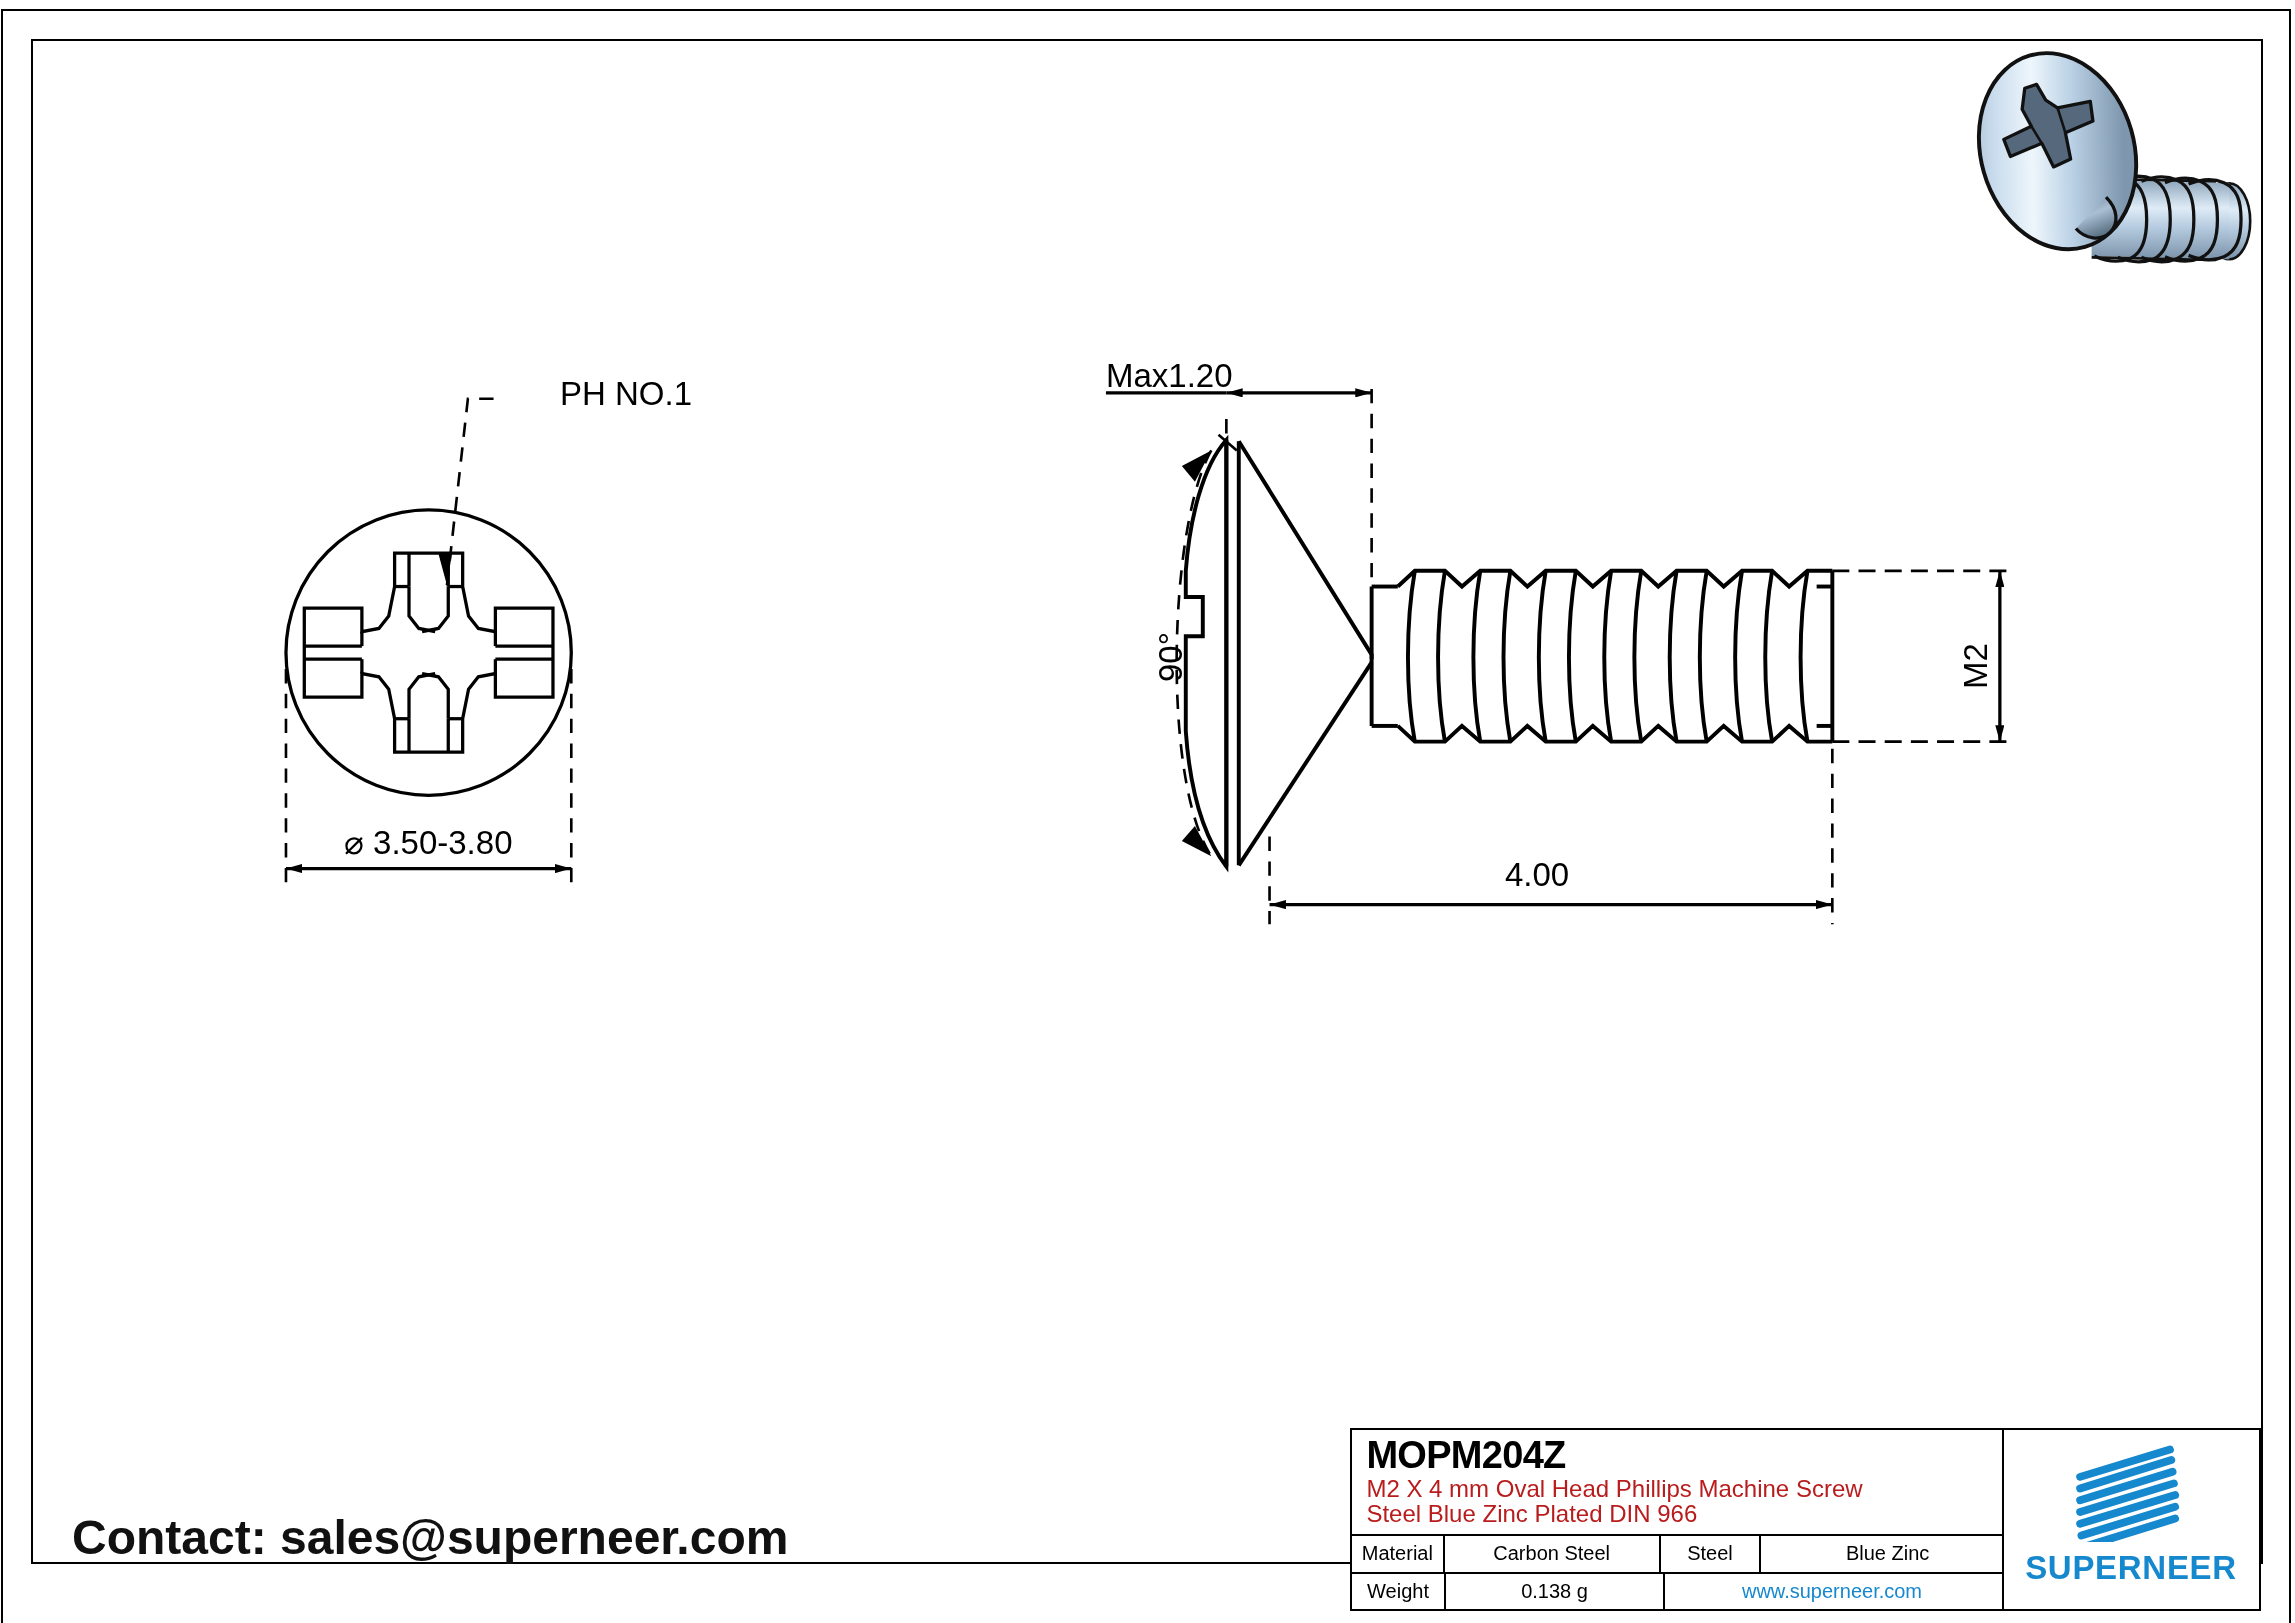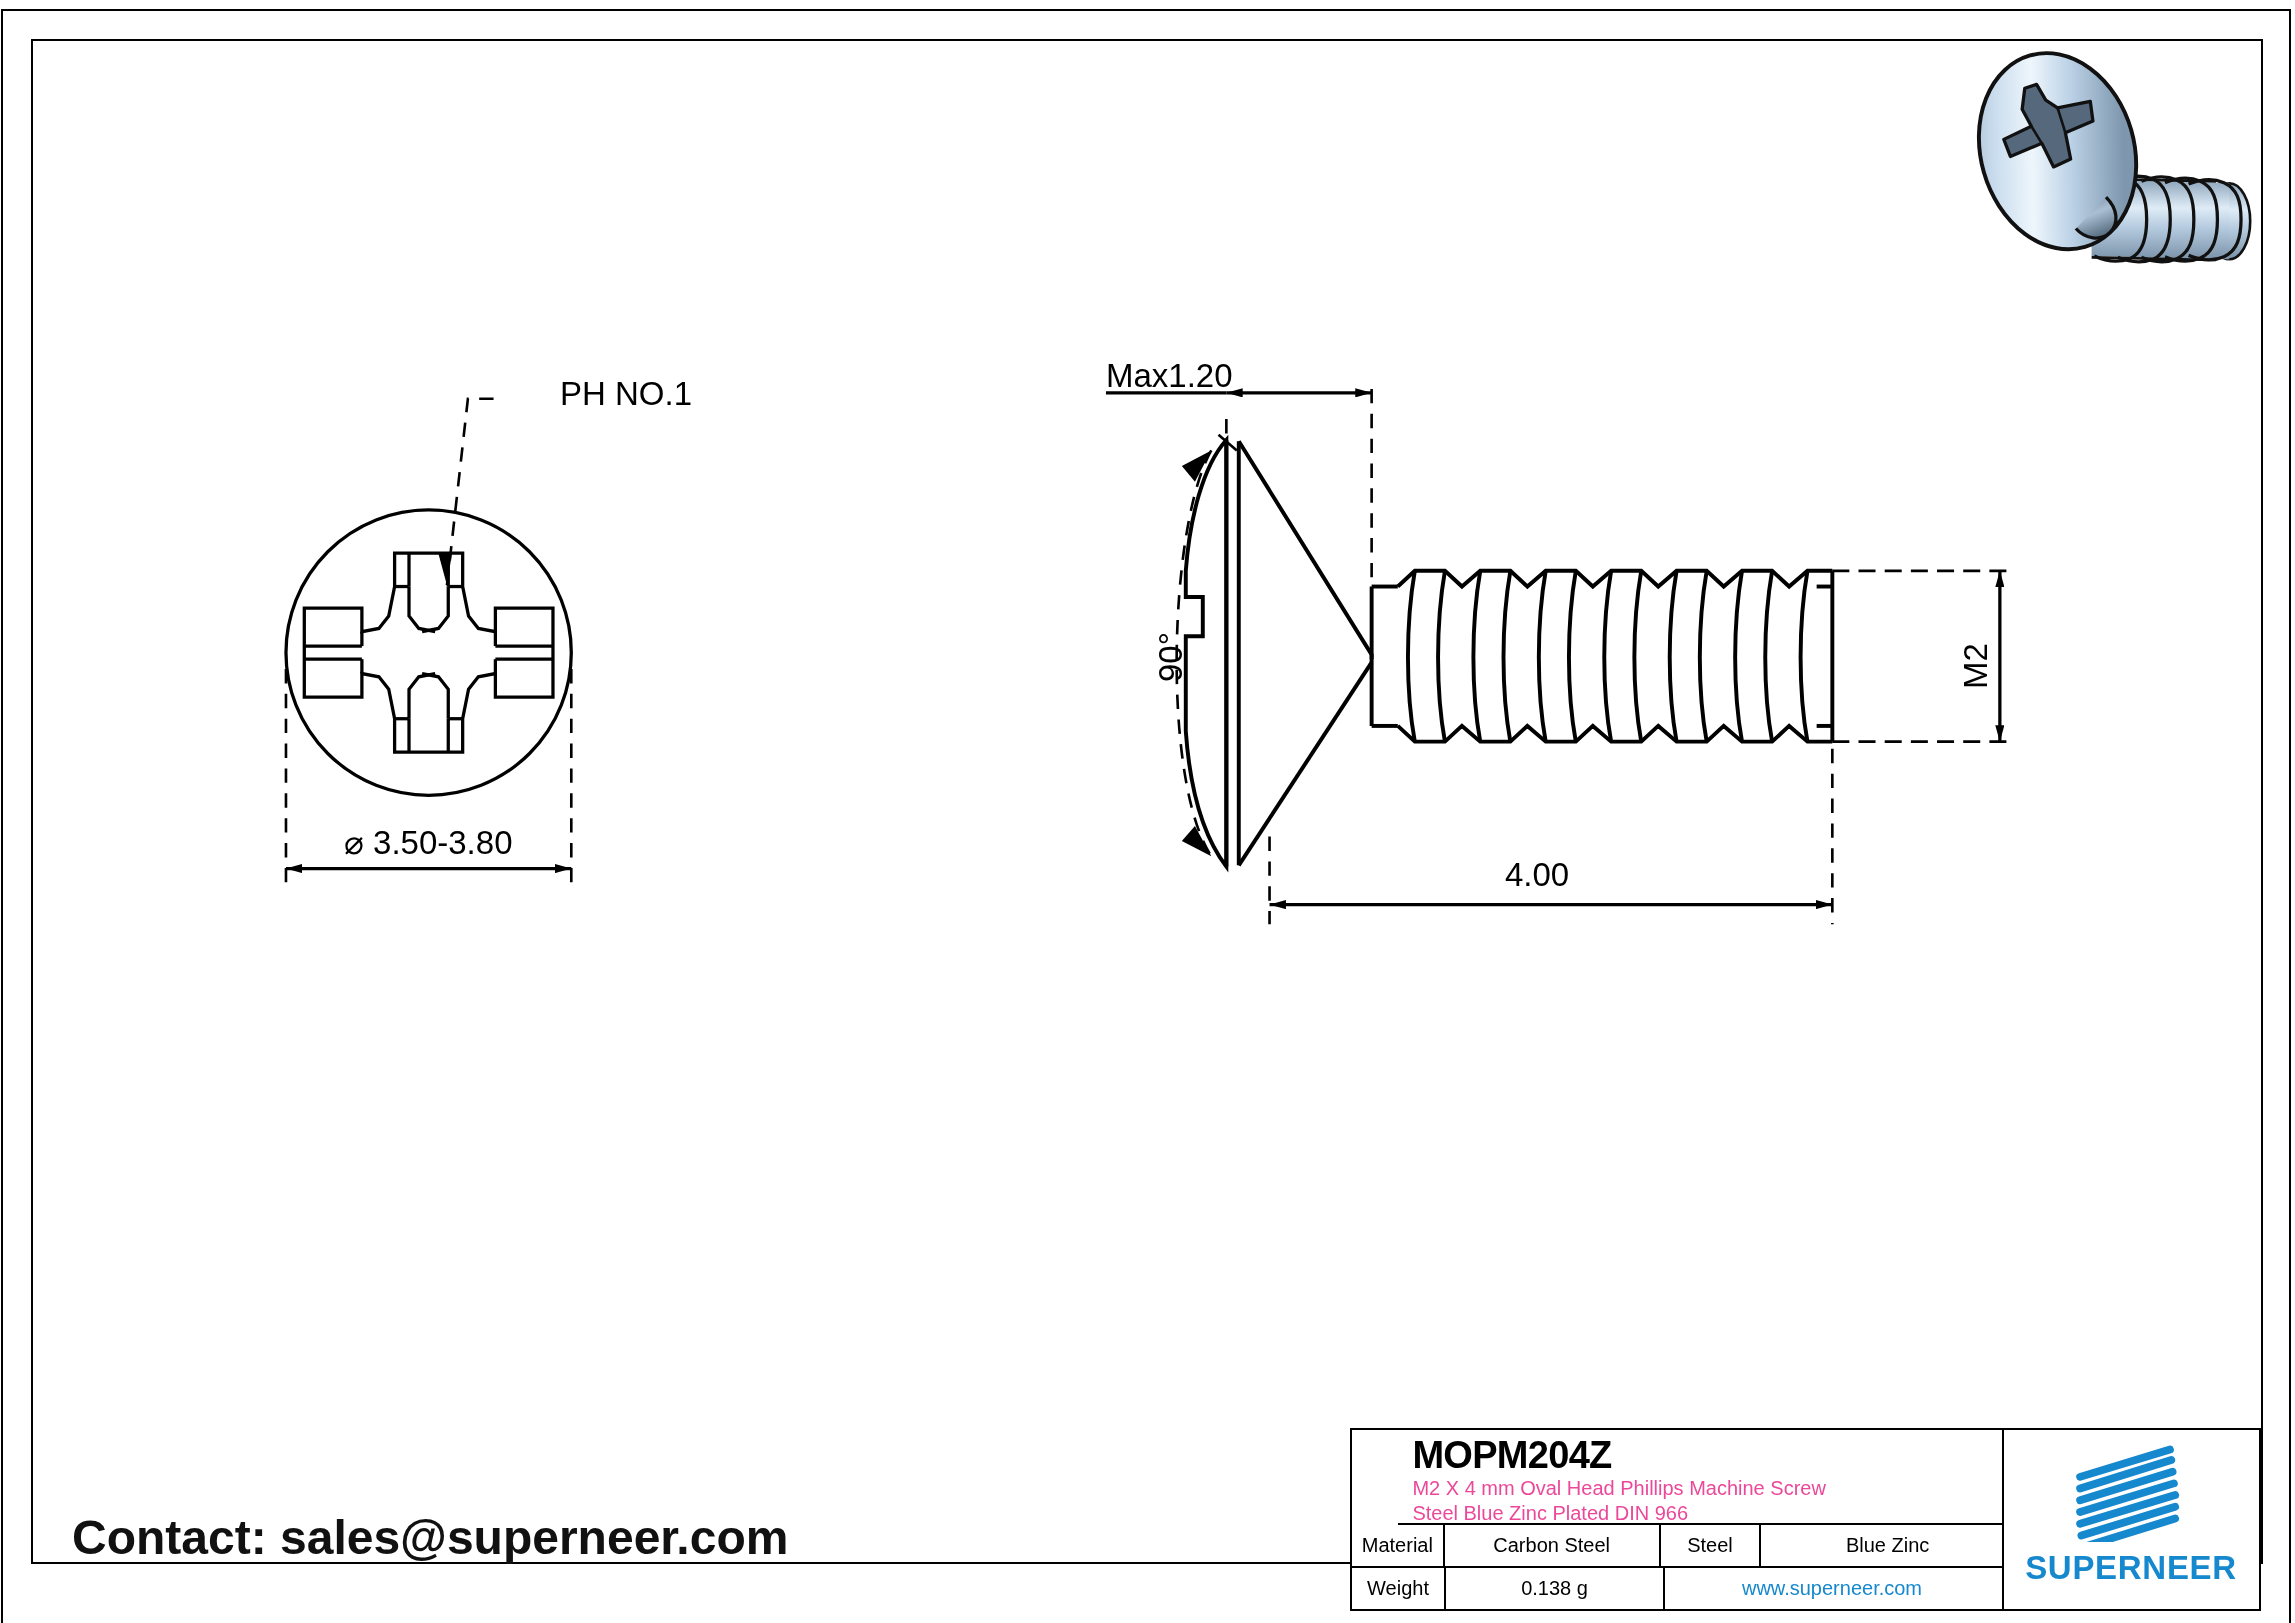--- a/index.html
+++ b/index.html
@@ -75,38 +75,37 @@
   }
   .tb-left {
     width: 652px;
     height: 100%;
     box-sizing: border-box;
     border-right: 2.6px solid #000;
     display: flex;
     flex-direction: column;
   }
   .tb-desc {
-    height: 95px;
+    height: 106px;
     box-sizing: border-box;
     border-bottom: 2px solid #000;
     padding: 5.2px 0 0 14.4px;
-    margin-left: 46px;
   }
   .part-no {
     font-size: 38px;
     font-weight: bold;
     line-height: 41px;
     color: #000;
     letter-spacing: -0.7px;
     font-family: "Liberation Sans", sans-serif;
   }
   .desc-line {
-    font-size: 20px;
+    font-size: 24px;
     line-height: 25px;
-    color: #ec4899;
+    color: #b91c1c;
     font-family: "Liberation Sans", sans-serif;
   }
   .tb-row {
     display: flex;
     flex: 1;
     box-sizing: border-box;
   }
   .tb-row.first { border-bottom: 2px solid #000; }
   .tb-cell {
     box-sizing: border-box;

